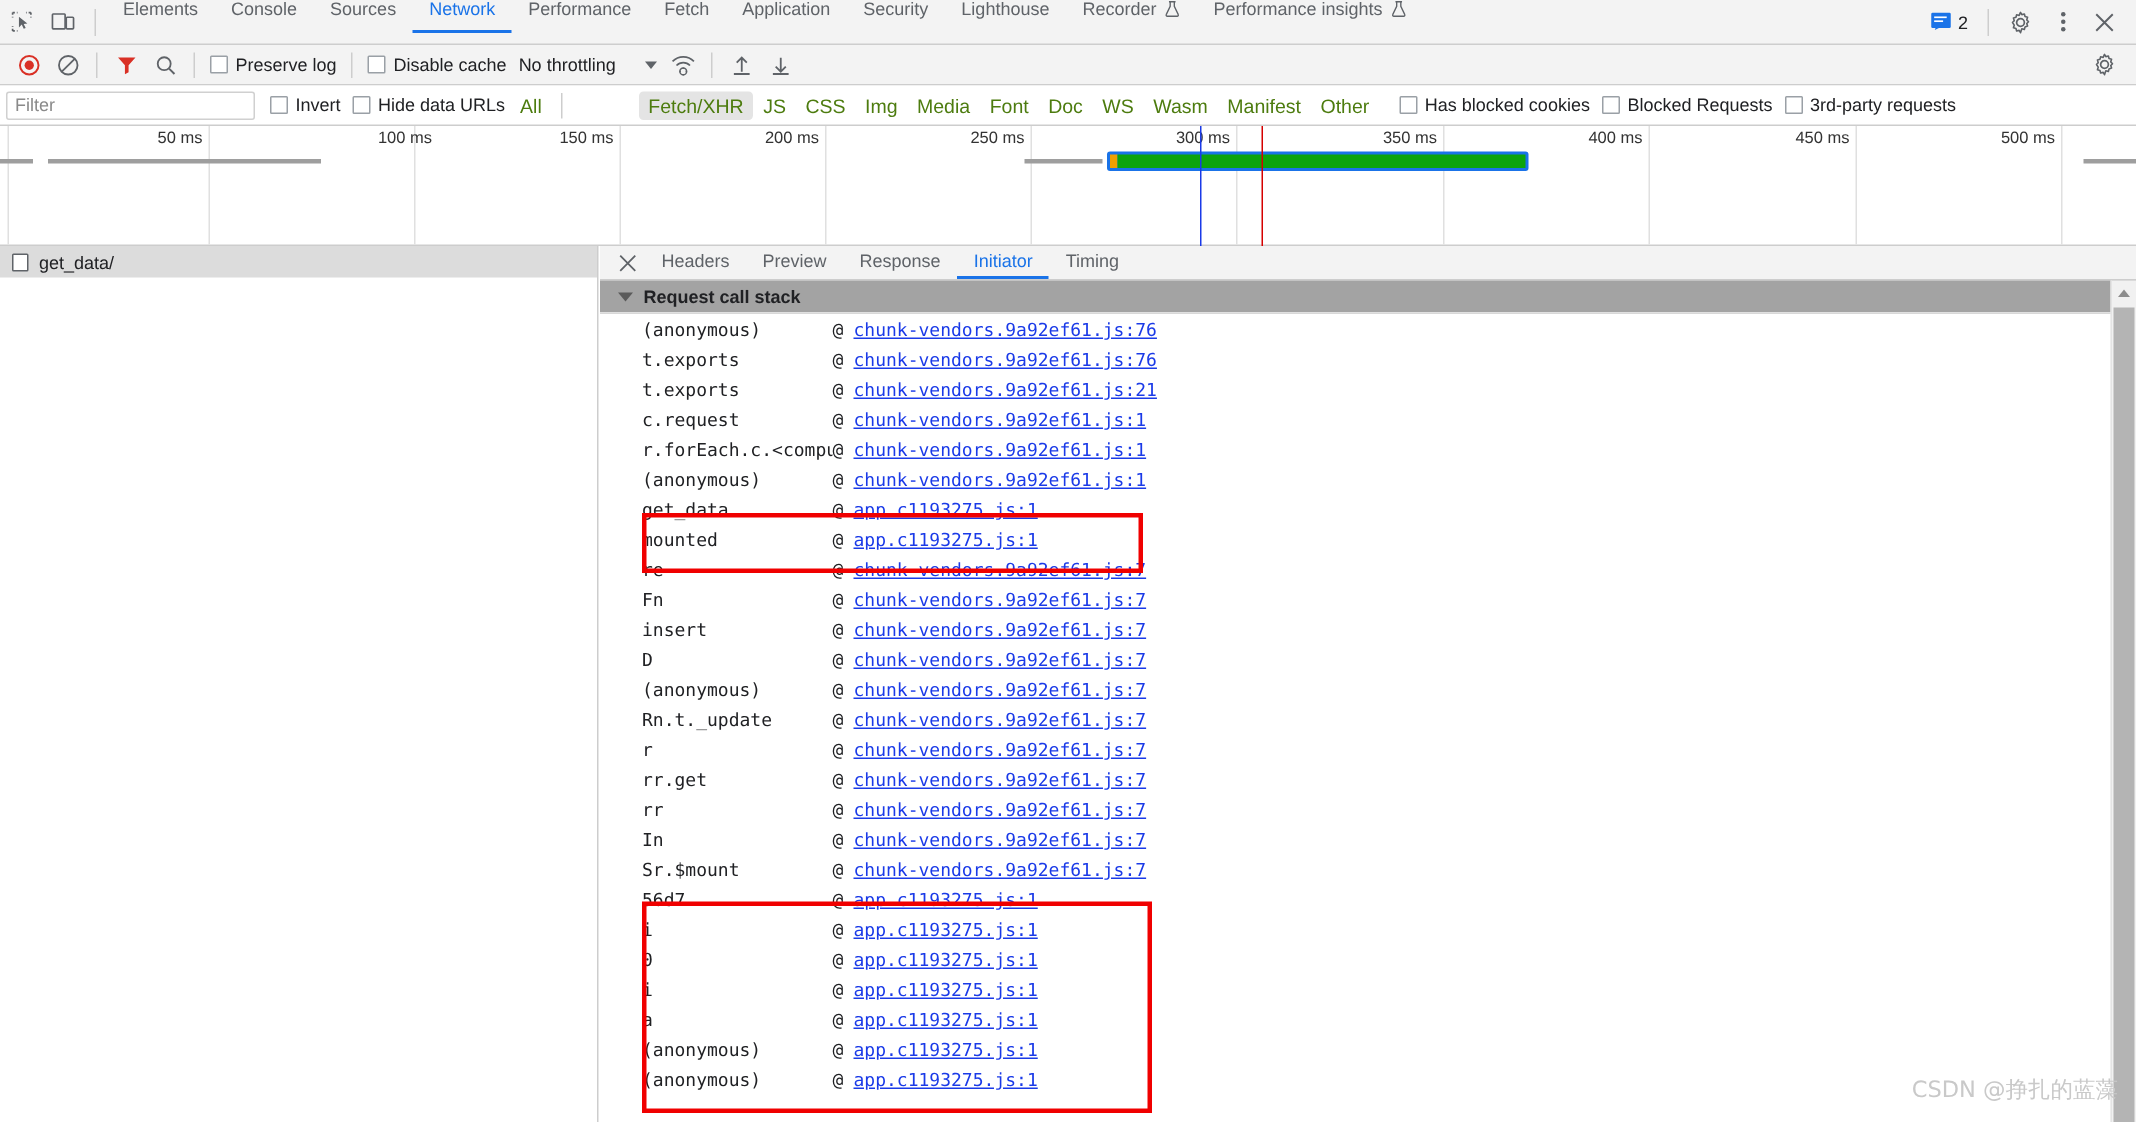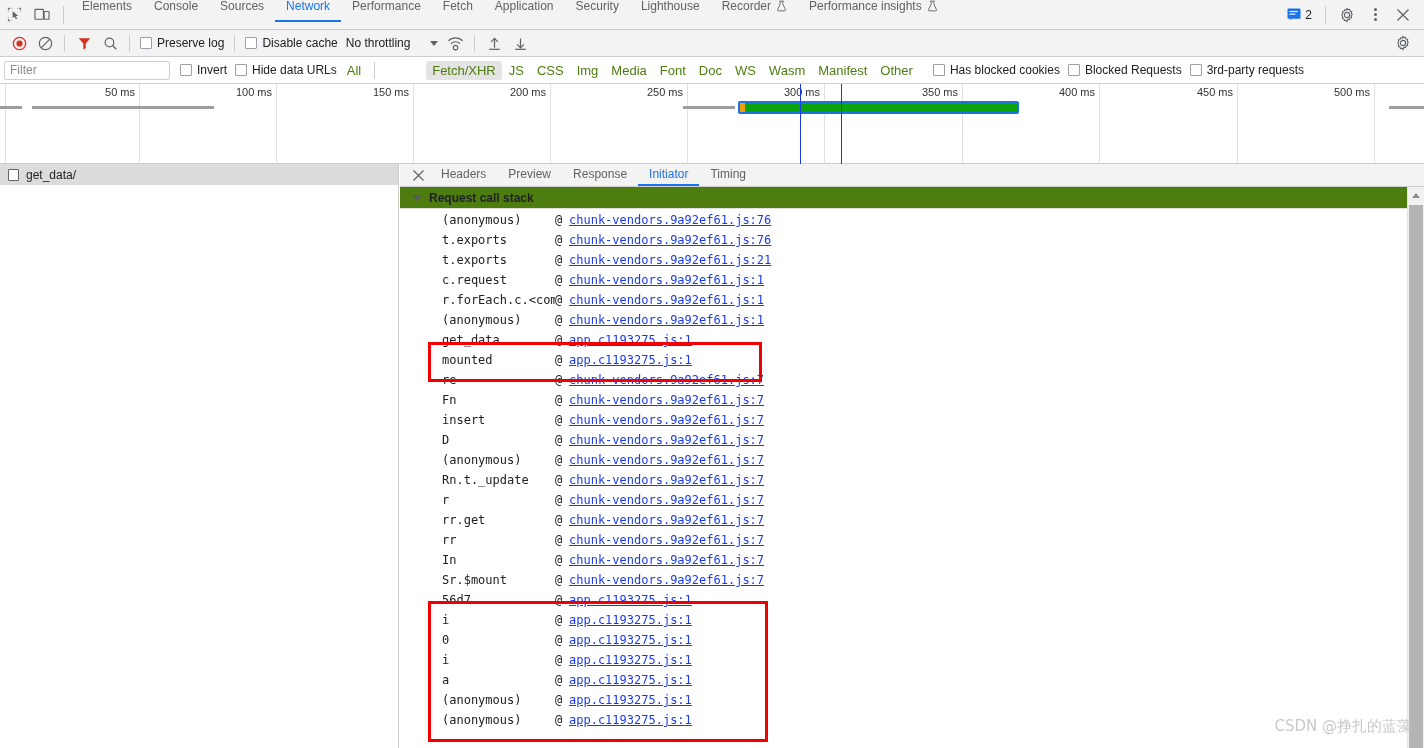--- a/index.html
+++ b/index.html
@@ -158,38 +158,38 @@
     color: #5f6368;
   }
   .dt-tab {
     padding: 0 11px; display: flex; align-items: center; font-size: 12px;
     color: #5f6368; border-bottom: 2px solid transparent; white-space: nowrap;
     cursor: default;
   }
   .dt-tab.active { color: #1a73e8; border-bottom-color: #1a73e8; }
 
   .section-head {
-    height: 22px; background: #4d7c0f; border-bottom: 1px solid #e0e0e0;
+    height: 22px; background: #a3a3a3; border-bottom: 1px solid #e0e0e0;
     display: flex; align-items: center; gap: 7px; padding-left: 12px;
     font-size: 12px; font-weight: bold; color: #202124;
   }
   .tri {
     width: 0; height: 0; border-left: 5px solid transparent;
     border-right: 5px solid transparent; border-top: 6px solid #5a5a5a;
   }
   .stack-area {
     position: absolute; left: 0; top: 46px; right: 17px; bottom: 0;
     overflow: hidden; background: #fff;
   }
   .stack-row {
     height: 20px; display: flex; align-items: center;
     font-family: "DejaVu Sans Mono", monospace; font-size: 12px; color: #202124;
   }
   .fn-name {
-    width: 155px; padding-left: 42px; white-space: nowrap; overflow: hidden;
+    width: 155px; padding-left: 28px; white-space: nowrap; overflow: hidden;
     flex: none;
   }
   .at-sym { width: 14px; color: #202124; flex: none; }
   .src-link {
     color: #1a3ae8; text-decoration: underline; white-space: nowrap;
     cursor: pointer;
   }
   .scrollbar-v {
     position: absolute; right: 0; top: 23px; width: 17px; bottom: 0;
     background: #f1f1f1; border-left: 1px solid #e4e4e4;
@@ -435,21 +435,21 @@
     <div class="ov-gridline" style="left:550px"></div>
     <div class="ov-gridline" style="left:687px"></div>
     <div class="ov-gridline" style="left:824px"></div>
     <div class="ov-gridline" style="left:962px"></div>
     <div class="ov-gridline" style="left:1099px"></div>
     <div class="ov-gridline" style="left:1237px"></div>
     <div class="ov-gridline" style="left:1374px"></div>
 
     <div class="ov-ruler">
       <div class="ov-tick" style="left:139px">50 ms</div>
-      <div class="ov-tick" style="left:276px">100 ms</div>
+      <div class="ov-tick" style="left:292px">100 ms</div>
       <div class="ov-tick" style="left:413px">150 ms</div>
       <div class="ov-tick" style="left:550px">200 ms</div>
       <div class="ov-tick" style="left:687px">250 ms</div>
       <div class="ov-tick" style="left:824px">300 ms</div>
       <div class="ov-tick" style="left:962px">350 ms</div>
       <div class="ov-tick" style="left:1099px">400 ms</div>
       <div class="ov-tick" style="left:1237px">450 ms</div>
       <div class="ov-tick" style="left:1374px">500 ms</div>
     </div>
   </div>

